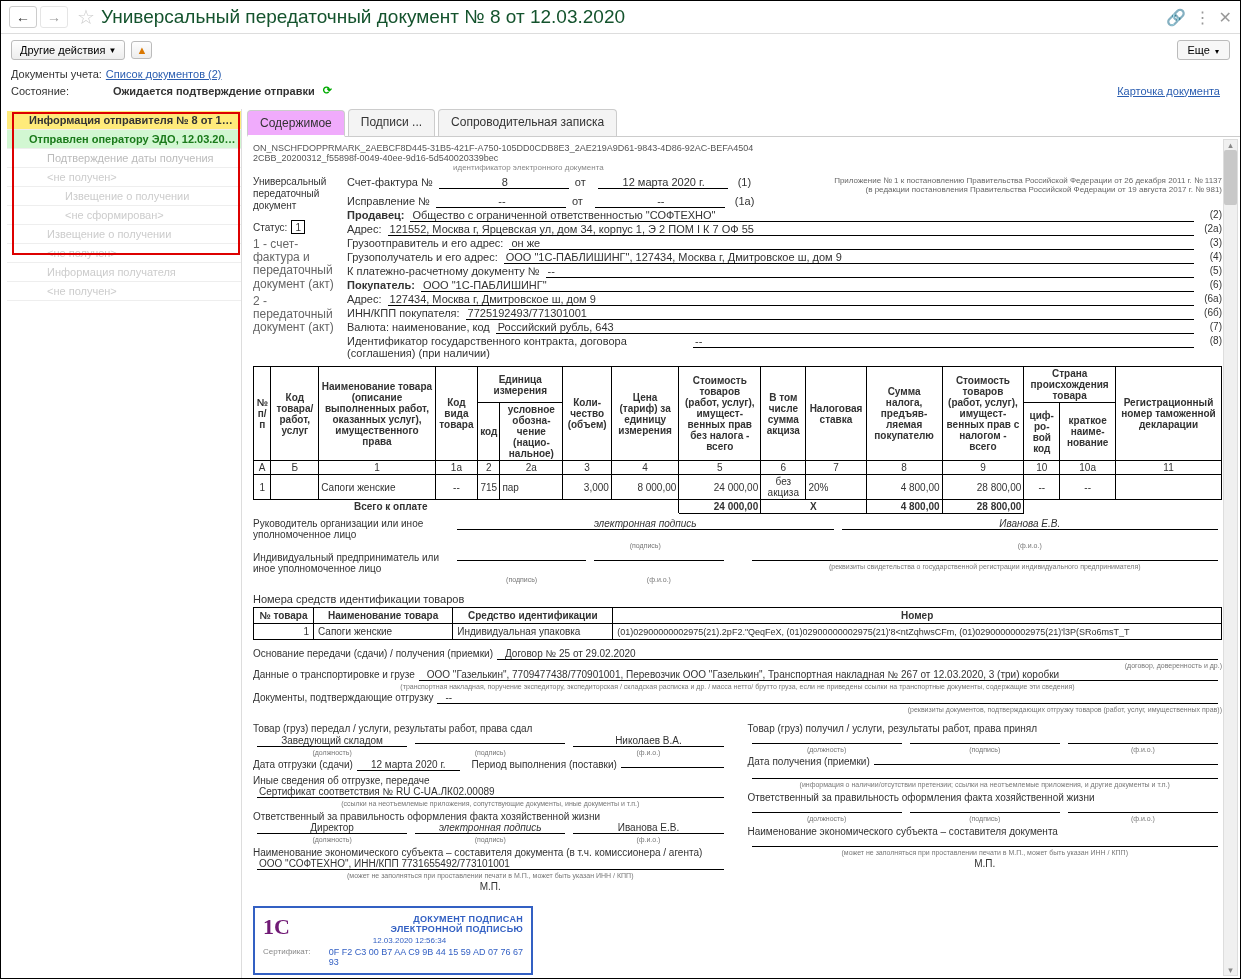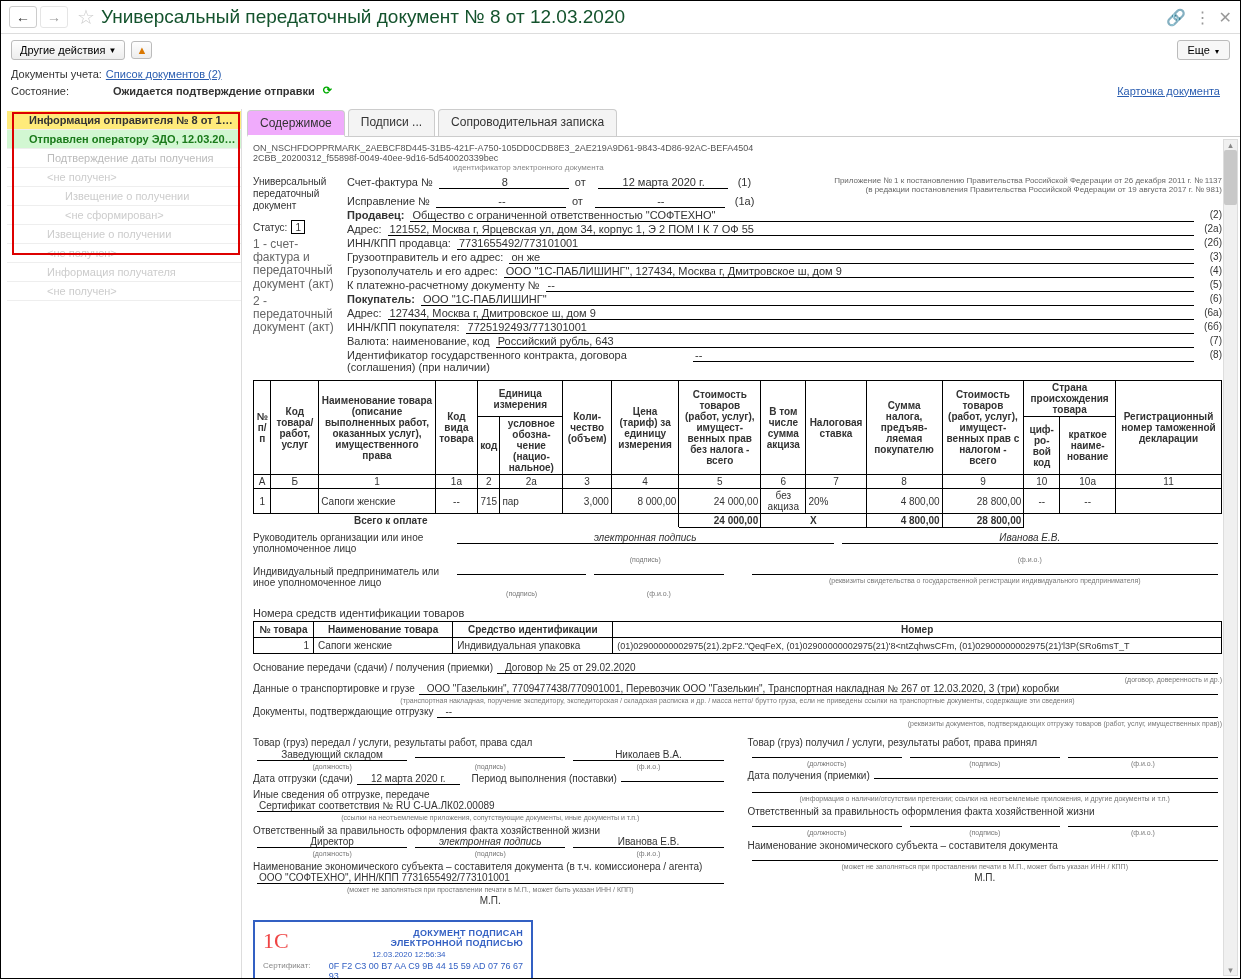--- a/index.html
+++ b/index.html
@@ -65,21 +65,21 @@
 .micro { font-size: 7px; color: #777; text-align: center; }
 .section-title { font-size: 11px; margin: 8px 0 2px; }
 .id-table { border-collapse: collapse; width: 100%; font-size: 10px; }
 .id-table th, .id-table td { border: 1px solid #000; padding: 2px 4px; }
 .two-col { display: flex; gap: 20px; margin-top: 10px; font-size: 10px;}
 .two-col > div { flex: 1; }
 .stamp { border: 2px solid #3360c3; width: 280px; padding: 6px 8px; margin-top: 14px; font-size: 9px; color: #3360c3; }
 .stamp-header { text-align: right; font-weight: bold; letter-spacing: 0.3px; }
 .stamp-row { display: flex; margin-top: 2px; }
 .stamp-row .slab { width: 70px; color: #888; font-size: 8px;}
-.stamp-logo { font-family: serif; font-size: 22px; color: #ef4444; font-weight: normal; margin-right: 6px;}
+.stamp-logo { font-family: serif; font-size: 22px; color: #701a75; font-weight: bold; margin-right: 6px;}
 .scrollbar-fake { position: absolute; right: 2px; top: 2px; bottom: 2px; width: 15px; background: #f0f0f0; border: 1px solid #ddd;}
 .scrollbar-fake .thumb { position: absolute; top: 10px; width: 13px; height: 55px; background: #c8c8c8; border-radius: 2px;}
 .scrollbar-fake .arr { position: absolute; left: 0; right: 0; text-align:center; color:#888; font-size:9px;}
 </style>
 </head>
 <body>
 
 <div class="container">
   <div class="header">
     <div class="nav-btn">←</div>
@@ -175,25 +175,20 @@
             </div>
             <div class="field-line">
                 <span class="fl-label" style="font-weight:bold">Продавец:</span>
                 <span class="fl-val">Общество с ограниченной ответственностью "СОФТЕХНО"</span>
                 <span class="fl-num">(2)</span>
               </div>
             <div class="field-line">
                 <span class="fl-label">Адрес:</span>
                 <span class="fl-val">121552, Москва г, Ярцевская ул, дом 34, корпус 1, Э 2 ПОМ I К 7 ОФ 55</span>
                 <span class="fl-num">(2а)</span>
-              </div>
-            <div class="field-line">
-                <span class="fl-label">ИНН/КПП продавца:</span>
-                <span class="fl-val">7731655492/773101001</span>
-                <span class="fl-num">(2б)</span>
               </div>
             <div class="field-line">
                 <span class="fl-label">Грузоотправитель и его адрес:</span>
                 <span class="fl-val">он же</span>
                 <span class="fl-num">(3)</span>
               </div>
             <div class="field-line">
                 <span class="fl-label">Грузополучатель и его адрес:</span>
                 <span class="fl-val">ООО "1С-ПАБЛИШИНГ", 127434, Москва г, Дмитровское ш, дом 9</span>
                 <span class="fl-num">(4)</span>

